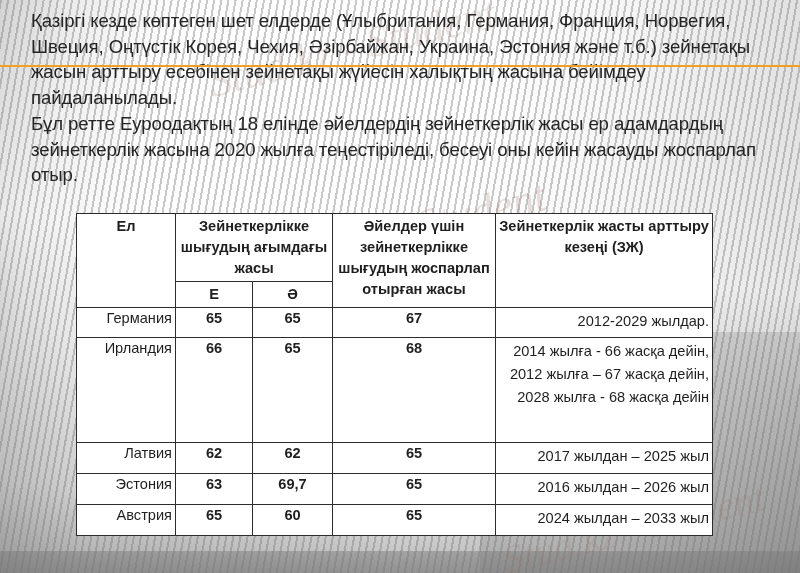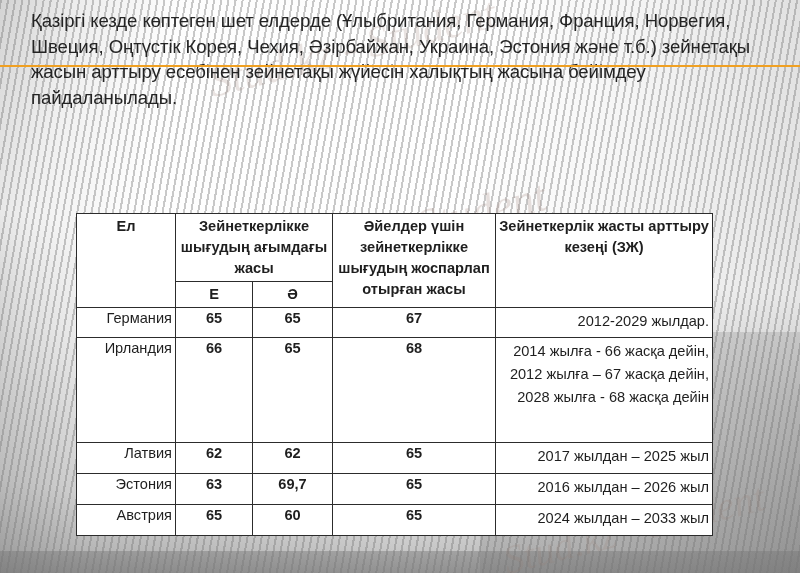--- a/index.html
+++ b/index.html
@@ -221,20 +221,21 @@
   <div class="watermark wm-4">Stud.kz - Student</div>
 
   <svg class="wm-logo" viewBox="0 0 100 100">
     <rect x="6" y="6" width="88" height="88" rx="20" fill="none" stroke="#9fd8e8" stroke-width="5"></rect>
     <path d="M30 74 C28 52 40 34 58 26 C50 40 46 56 46 74 Z" fill="#e8c14a" opacity="0.75"></path>
     <path d="M24 72 C22 58 30 44 44 38 C34 50 30 60 30 72 Z" fill="#d98a86" opacity="0.75"></path>
     <circle cx="60" cy="32" r="4" fill="#e8c14a"></circle>
   </svg>
 
   <div class="para" id="para1">Қазіргі кезде көптеген шет елдерде (Ұлыбритания, Германия, Франция, Норвегия, Швеция, Оңтүстік Корея, Чехия, Әзірбайжан, Украина, Эстония және т.б.) зейнетақы жасын арттыру есебінен зейнетақы жүйесін халықтың жасына бейімдеу пайдаланылады.</div>
+  <div class="para" id="para2">Бұл ретте Еуроодақтың 18 елінде әйелдердің зейнеткерлік жасы ер адамдардың зейнеткерлік жасына  2020 жылға теңестіріледі, бесеуі оны кейін жасауды жоспарлап отыр.</div>
 
   <div class="orange-rule"></div>
 
 
   <table id="pension-table">
     <colgroup>
       <col class="col-country">
         <col class="col-e">
         <col class="col-a">
       <col class="col-women">

